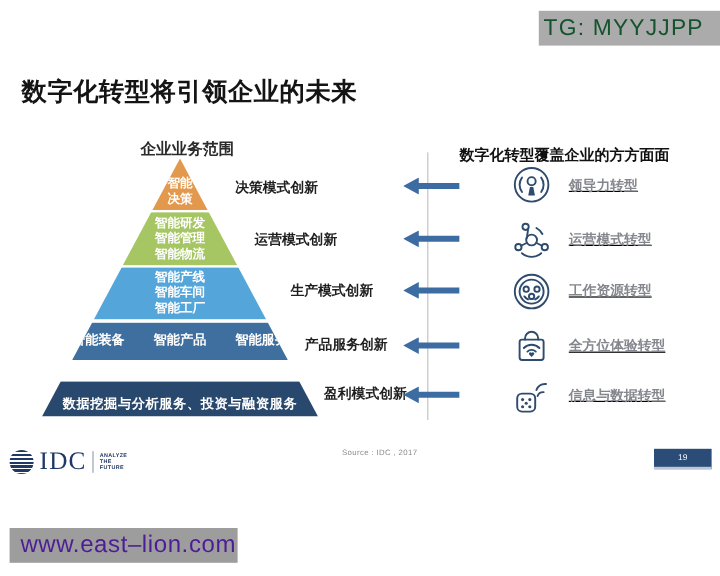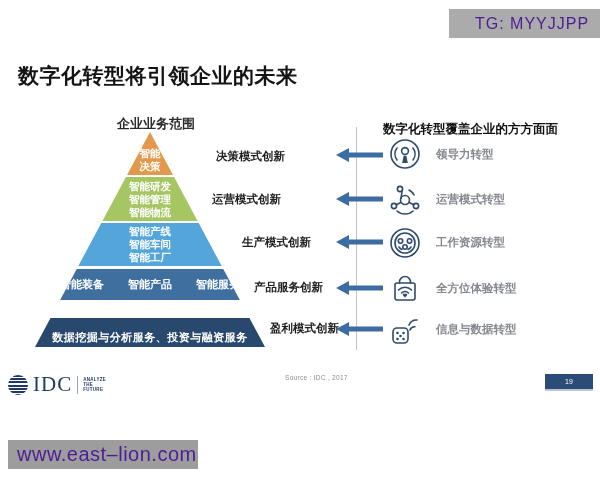--- a/index.html
+++ b/index.html
@@ -3,22 +3,22 @@
 <meta charset="utf-8">
 <style>
   html,body{margin:0;padding:0;}
   body{
     width:600px;height:480px;position:relative;background:#ffffff;
     font-family:"Liberation Sans","DejaVu Sans",sans-serif;overflow:hidden;
   }
   
   .tg-badge{
     position:absolute;left:449px;top:9px;width:151px;height:29px;
-    background:#ababab;color:#4c1d95;font-size:16px;letter-spacing:1px;
-    display:flex;align-items:center;padding-left:26px;box-sizing:border-box;
+    background:#ababab;color:#14532d;font-size:19px;letter-spacing:1px;
+    display:flex;align-items:center;padding-left:4px;box-sizing:border-box;
   }
   
   .slide-title{
     position:absolute;left:18px;top:62px;font-size:21px;font-weight:800;
     color:#141414;letter-spacing:0.5px;
   }
   
   .pyramid-caption{
     position:absolute;left:117px;top:115px;font-size:13px;font-weight:700;color:#2b2b2b;
   }
@@ -30,32 +30,32 @@
   .band{position:absolute;left:0;width:100%;display:flex;flex-direction:column;
     align-items:center;justify-content:center;color:#ffffff;font-weight:700;
     font-size:10.5px;line-height:13px;text-align:center;}
   .band-1{top:0;height:43px;justify-content:flex-end;padding-bottom:2px;box-sizing:border-box;}
   .band-2{top:45px;height:44px;}
   .band-3{top:91px;height:43px;}
   .band-4{top:137px;height:31px;flex-direction:row;gap:24px;font-size:11px;}
   .band-5{top:186px;height:38px;font-size:11px;letter-spacing:0.5px;}
   
   .pyr-label{position:absolute;font-size:11.5px;font-weight:700;color:#1f1f1f;white-space:nowrap;}
-  .pyr-label-0{left:196px;top:149px;margin-left:20px;}
+  .pyr-label-0{left:196px;top:149px;}
   .pyr-label-1{left:212px;top:192px;}
   .pyr-label-2{left:242px;top:235px;}
   .pyr-label-3{left:254px;top:280px;}
   .pyr-label-4{left:270px;top:321px;}
   
   .v-line{position:absolute;left:356px;top:127px;width:1px;height:223px;background:#c3c3c3;}
   .arrow{position:absolute;left:336px;width:47px;height:14px;}
   .arrow-0{top:148px;}.arrow-1{top:192px;}.arrow-2{top:235px;}.arrow-3{top:281px;}.arrow-4{top:322px;}
   
   .rp-heading{position:absolute;left:383px;top:121px;font-size:12.5px;font-weight:800;color:#111;white-space:nowrap;}
-  .rp-row{position:absolute;left:386px;display:flex;align-items:center;gap:13px;}
+  .rp-row{position:absolute;left:424px;display:flex;align-items:center;gap:13px;text-decoration:underline;}
   .rp-row-0{top:136px;}.rp-row-1{top:181px;}.rp-row-2{top:224px;}.rp-row-3{top:270px;}.rp-row-4{top:311px;}
   .rp-icon{width:37px;height:37px;display:flex;align-items:center;justify-content:center;}
   .rp-label{font-size:11.5px;font-weight:600;color:#85878e;white-space:nowrap;}
   
   .idc-logo{position:absolute;left:8px;top:372px;display:flex;align-items:center;gap:5px;}
   .idc-globe{width:20px;height:20px;border-radius:50%;
     background:repeating-linear-gradient(180deg,#1f3864 0 2px,#ffffff 2px 3.2px);}
   .idc-text{font-family:"Liberation Serif","DejaVu Serif",serif;font-size:21px;color:#1f3864;letter-spacing:1px;}
   .idc-divider{width:1px;height:18px;background:#9aa4b5;}
   .idc-tagline{width:20px;font-size:4.5px;line-height:5px;color:#1f3864;font-weight:700;letter-spacing:0.3px;}

